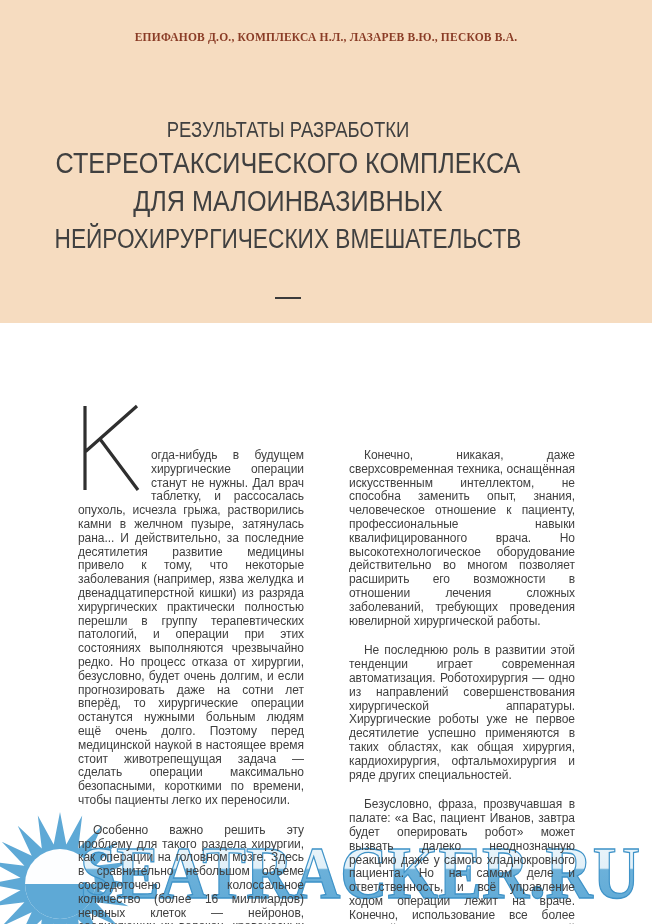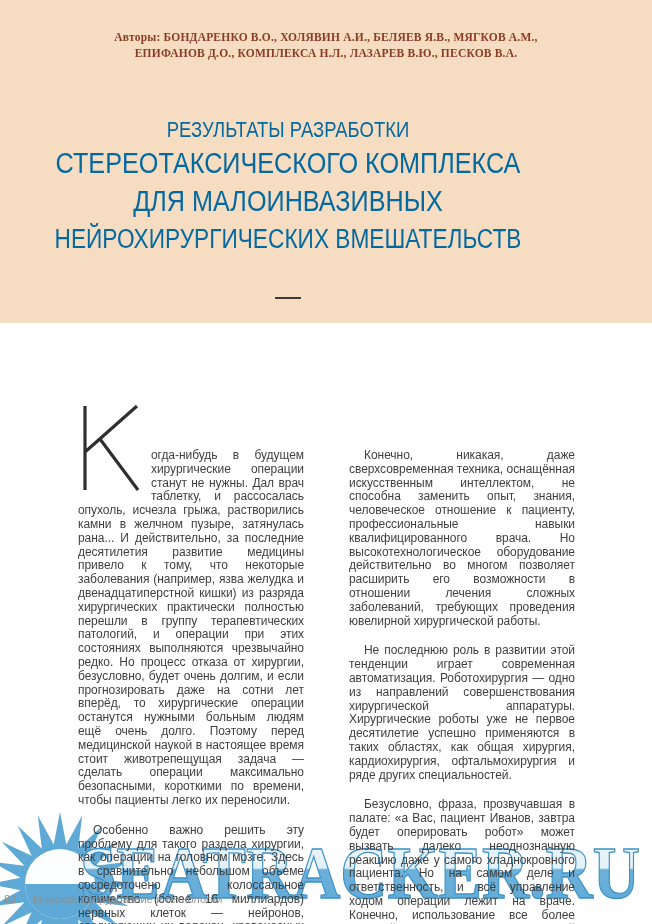--- a/index.html
+++ b/index.html
@@ -3,21 +3,21 @@
 <meta charset="utf-8">
 <style>
   html,body{margin:0;padding:0;background:#e9e9e9}
   #page{position:relative;width:652px;height:924px;background:#ffffff;
         font-family:"Liberation Sans",sans-serif;overflow:hidden;margin:0 auto}
 
   
   .band{position:absolute;left:0;top:0;width:652px;height:323px;background:#f6dcc0}
   .authors{padding-top:30px;text-align:center;font-family:"Liberation Serif",serif;
            font-size:11.5px;line-height:15.5px;color:#8a3c26;letter-spacing:.2px;font-weight:bold}
-  .title{position:absolute;left:0;right:76px;top:116px;text-align:center;color:#0369a1}
+  .title{position:absolute;left:0;right:76px;top:116px;text-align:center;color:#404040}
   .t{transform:scaleX(.84);font-weight:400;white-space:nowrap}
   .t1{font-size:22px;line-height:27px}
   .t2{font-size:30px;line-height:39px}
   .t3{font-size:30px;line-height:38px}
   .t4{font-size:27px;line-height:38px}
   .dash{width:26px;height:2px;background:#3b3b3b;margin:39px auto 0}
 
   
   .columns{position:absolute;left:62px;top:433px;width:529px;display:flex;gap:13px;z-index:2}
   .col{width:258px;font-size:12px;line-height:13.8px;color:#3f3f3f;letter-spacing:-.05px}
@@ -33,21 +33,20 @@
   
   .watermark{position:absolute;left:0;top:795px;width:652px;height:129px;z-index:1}
 </style>
 </head>
 <body>
 
 <div id="page">
 
   <div class="band">
     <div class="authors">
-      <div>Авторы: БОНДАРЕНКО В.О., ХОЛЯВИН А.И., БЕЛЯЕВ Я.В., МЯГКОВ А.М.,</div>
       <div>ЕПИФАНОВ Д.О., КОМПЛЕКСА Н.Л., ЛАЗАРЕВ В.Ю., ПЕСКОВ В.А.</div>
     </div>
     <div class="title">
       <div class="t t1">РЕЗУЛЬТАТЫ РАЗРАБОТКИ</div>
       <div class="t t2">СТЕРЕОТАКСИЧЕСКОГО КОМПЛЕКСА</div>
       <div class="t t3">ДЛЯ МАЛОИНВАЗИВНЫХ</div>
       <div class="t t4">НЕЙРОХИРУРГИЧЕСКИХ ВМЕШАТЕЛЬСТВ</div>
       <div class="dash"></div>
     </div>
   </div>
@@ -80,18 +79,14 @@
 огда-нибудь в будущем хирургические операции станут не нужны. Дал врач таблетку, и рассосалась опухоль, исчезла грыжа, растворились камни в желчном пузыре, затянулась рана... И действительно, за последние десятилетия развитие медицины привело к тому, что некоторые заболевания (например, язва желудка и двенадцатиперстной кишки) из разряда хирургических практически полностью перешли в группу терапевтических патологий, и операции при этих состояниях выполняются чрезвычайно редко. Но процесс отказа от хирургии, безусловно, будет очень долгим, и если прогнозировать даже на сотни лет вперёд, то хирургические операции останутся нужными больным людям ещё очень долго. Поэтому перед медицинской наукой в настоящее время стоит животрепещущая задача — сделать операции максимально безопасными, короткими по времени, чтобы пациенты легко их переносили.</p>
         <p class="ind">Особенно важно решить эту проблему для такого раздела хирургии, как операции на головном мозге. Здесь в сравнительно небольшом объеме сосредоточено колоссальное количество (более 16 миллиардов) нервных клеток — нейронов, соединяющих их волокон, кровеносных сосудов. И малейшая неточность, допущенная хирургом во время операции, может привести к фатальным последствиям. Тем не менее, только в нашей стране нейрохирургические операции выполняются более чем 150 тысячам пациентов. Из них около 40 тысяч подвергаются так</p>
       </div>
     <div class="col" id="col-right">
         <p class="ind">Конечно, никакая, даже сверхсовременная техника, оснащённая искусственным интеллектом, не способна заменить опыт, знания, человеческое отношение к пациенту, профессиональные навыки квалифицированного врача. Но высокотехнологическое оборудование действительно во многом позволяет расширить его возможности в отношении лечения сложных заболеваний, требующих проведения ювелирной хирургической работы.</p>
         <p class="ind">Не последнюю роль в развитии этой тенденции играет современная автоматизация. Роботохирургия — одно из направлений совершенствования хирургической аппаратуры. Хирургические роботы уже не первое десятилетие успешно применяются в таких областях, как общая хирургия, кардиохирургия, офтальмохирургия и ряде других специальностей.</p>
         <p class="ind">Безусловно, фраза, прозвучавшая в палате: «а Вас, пациент Иванов, завтра будет оперировать робот» может вызвать далеко неоднозначную реакцию даже у самого хладнокровного пациента. Но на самом деле и ответственность, и всё управление ходом операции лежит на враче. Конечно, использование все более сложной техники в операционной повышает зависимость исхода лечения от корректной работы оборудования. Да и стоимость затрат на лечение пациента возрастает. Но высокотехнологическая</p>
       </div>
   </div>
 
-  <div class="footer">
-    <span>82</span>
-    <span>Морское оборудование и технологии</span>
-  </div>
 
 </div>
 
 </body></html>

